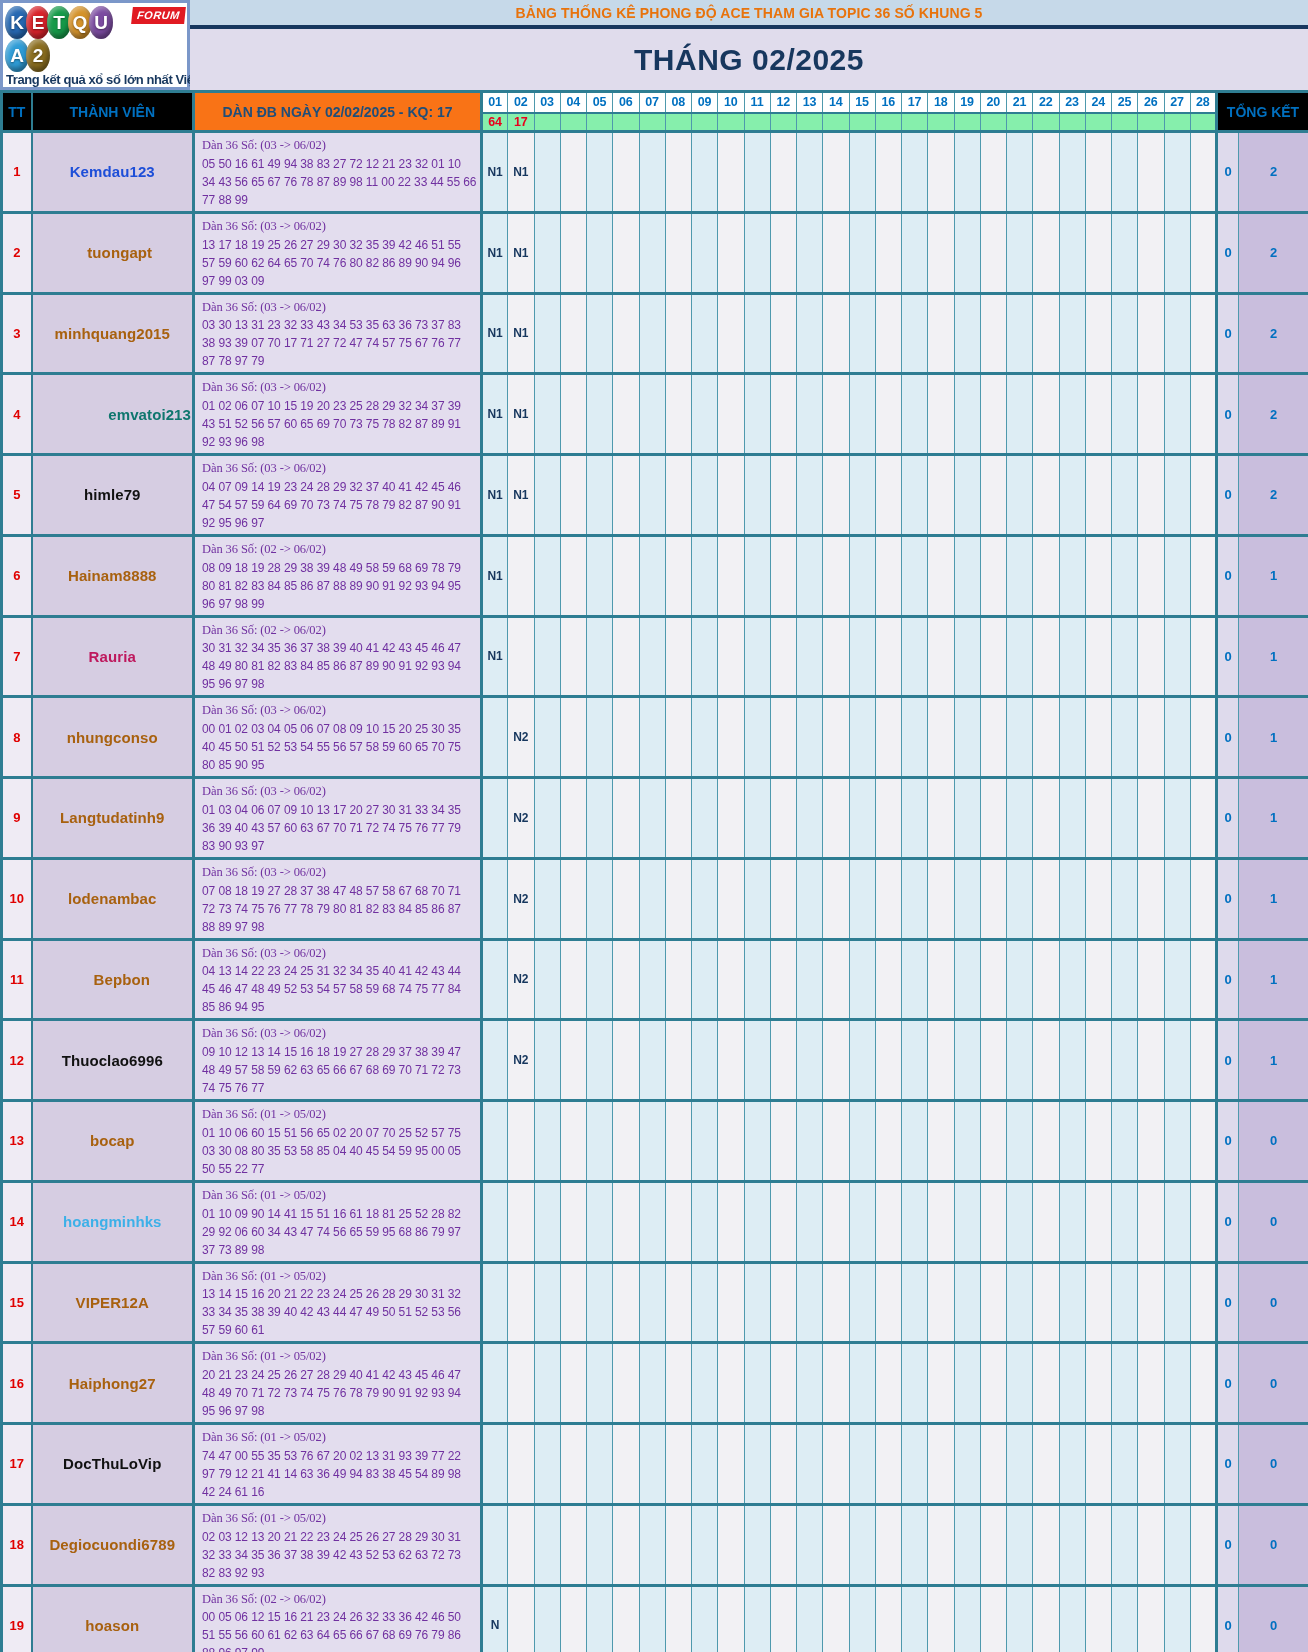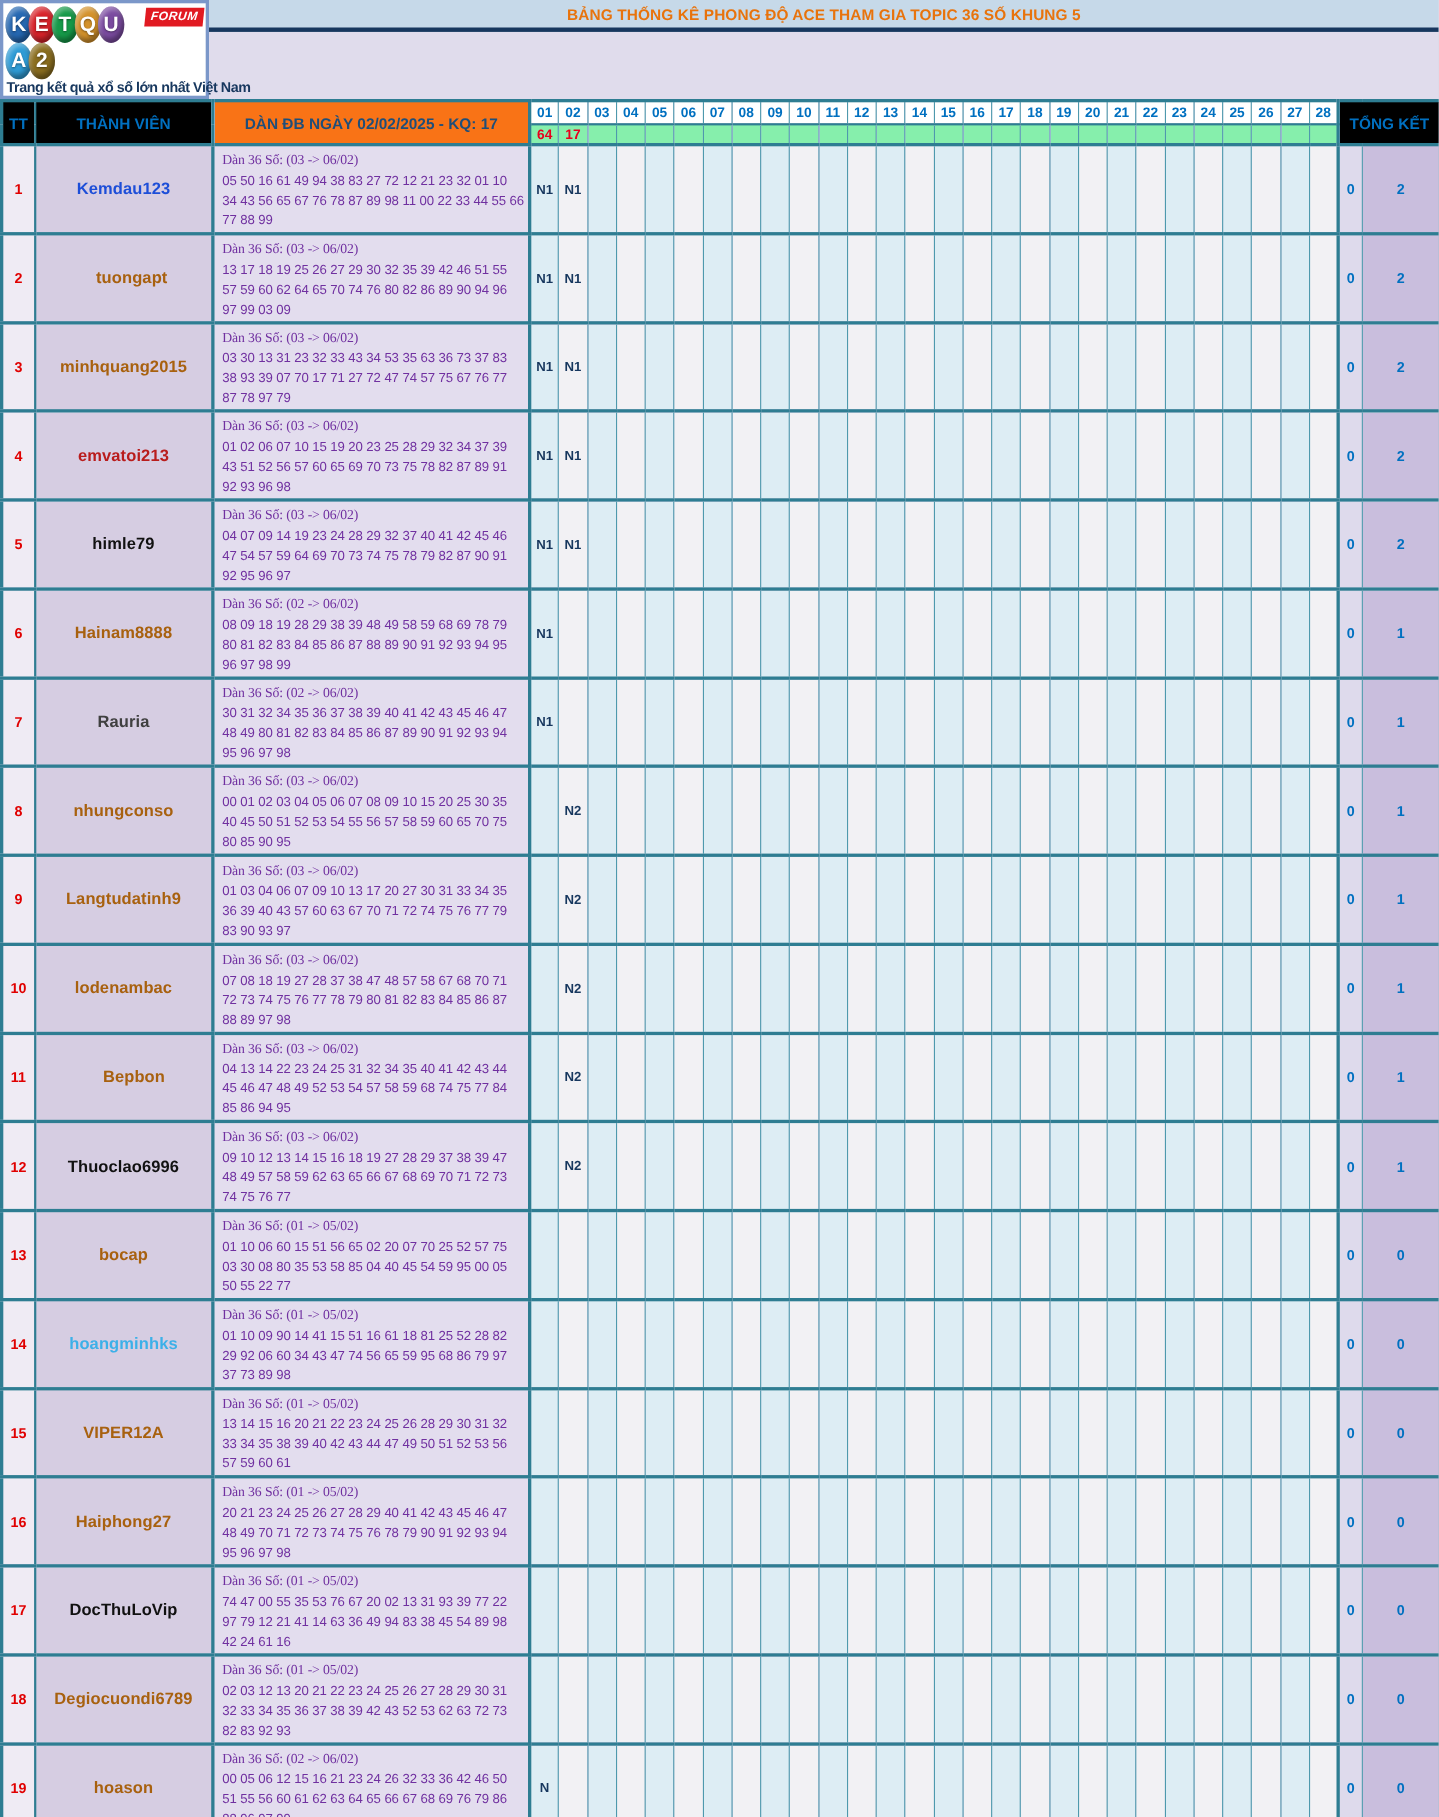--- a/index.html
+++ b/index.html
@@ -75,20 +75,21 @@
   <div class="top">
     <div class="logo">
       <div class="logo-row">
         <span id="logo-letters"><span class="ll" style="background: rgb(38, 104, 178);">K</span><span class="ll" style="background: rgb(216, 35, 42);">E</span><span class="ll" style="background: rgb(22, 154, 73);">T</span><span class="ll" style="background: rgb(212, 146, 43);">Q</span><span class="ll" style="background: rgb(123, 75, 160);">U</span><span class="ll" style="background: rgb(47, 156, 214);">A</span><span class="ll" style="background: rgb(138, 109, 31);">2</span></span>
         <span class="forum-badge">FORUM</span>
       </div>
       <div class="tagline">Trang kết quả xổ số lớn nhất Việt Nam</div>
     </div>
     <div class="head-right">
       <div class="band-top">BẢNG THỐNG KÊ PHONG ĐỘ ACE THAM GIA TOPIC 36 SỐ KHUNG 5</div>
+      <div class="band-month">THÁNG 02/2025</div>
     </div>
   </div>
 
   <table>
     <colgroup id="cols">
         <col style="width: 30px;">
         <col style="width: 162px;">
         <col style="width: 288px;">
         <col style="width: 26.25px;">
         <col style="width: 26.25px;">
@@ -297,21 +298,21 @@
           <td class="day even"></td>
           <td class="day odd"></td>
           <td class="day even"></td>
           <td class="day odd"></td>
           <td class="day even"></td>
           <td class="t1">0</td>
           <td class="t2">2</td>
         </tr>
         <tr>
           <td class="tt">4</td>
-          <td class="member" style="color: #b91c1c;">emvatoi213</td>
+          <td class="member" style="color: #0f766e; text-align: right;">emvatoi213</td>
           <td class="dan">
             <div class="dan-label">Dàn 36 Số: (03 -&gt; 06/02)</div>
             <div class="dan-numbers">01 02 06 07 10 15 19 20 23 25 28 29 32 34 37 39 43 51 52 56 57 60 65 69 70 73 75 78 82 87 89 91 92 93 96 98</div>
           </td>
           <td class="day odd">N1</td>
           <td class="day even">N1</td>
           <td class="day odd"></td>
           <td class="day even"></td>
           <td class="day odd"></td>
           <td class="day even"></td>
@@ -411,21 +412,21 @@
           <td class="day even"></td>
           <td class="day odd"></td>
           <td class="day even"></td>
           <td class="day odd"></td>
           <td class="day even"></td>
           <td class="t1">0</td>
           <td class="t2">1</td>
         </tr>
         <tr>
           <td class="tt">7</td>
-          <td class="member" style="color: #404040;">Rauria</td>
+          <td class="member" style="color: #be185d;">Rauria</td>
           <td class="dan">
             <div class="dan-label">Dàn 36 Số: (02 -&gt; 06/02)</div>
             <div class="dan-numbers">30 31 32 34 35 36 37 38 39 40 41 42 43 45 46 47 48 49 80 81 82 83 84 85 86 87 89 90 91 92 93 94 95 96 97 98</div>
           </td>
           <td class="day odd">N1</td>
           <td class="day even"></td>
           <td class="day odd"></td>
           <td class="day even"></td>
           <td class="day odd"></td>
           <td class="day even"></td>

